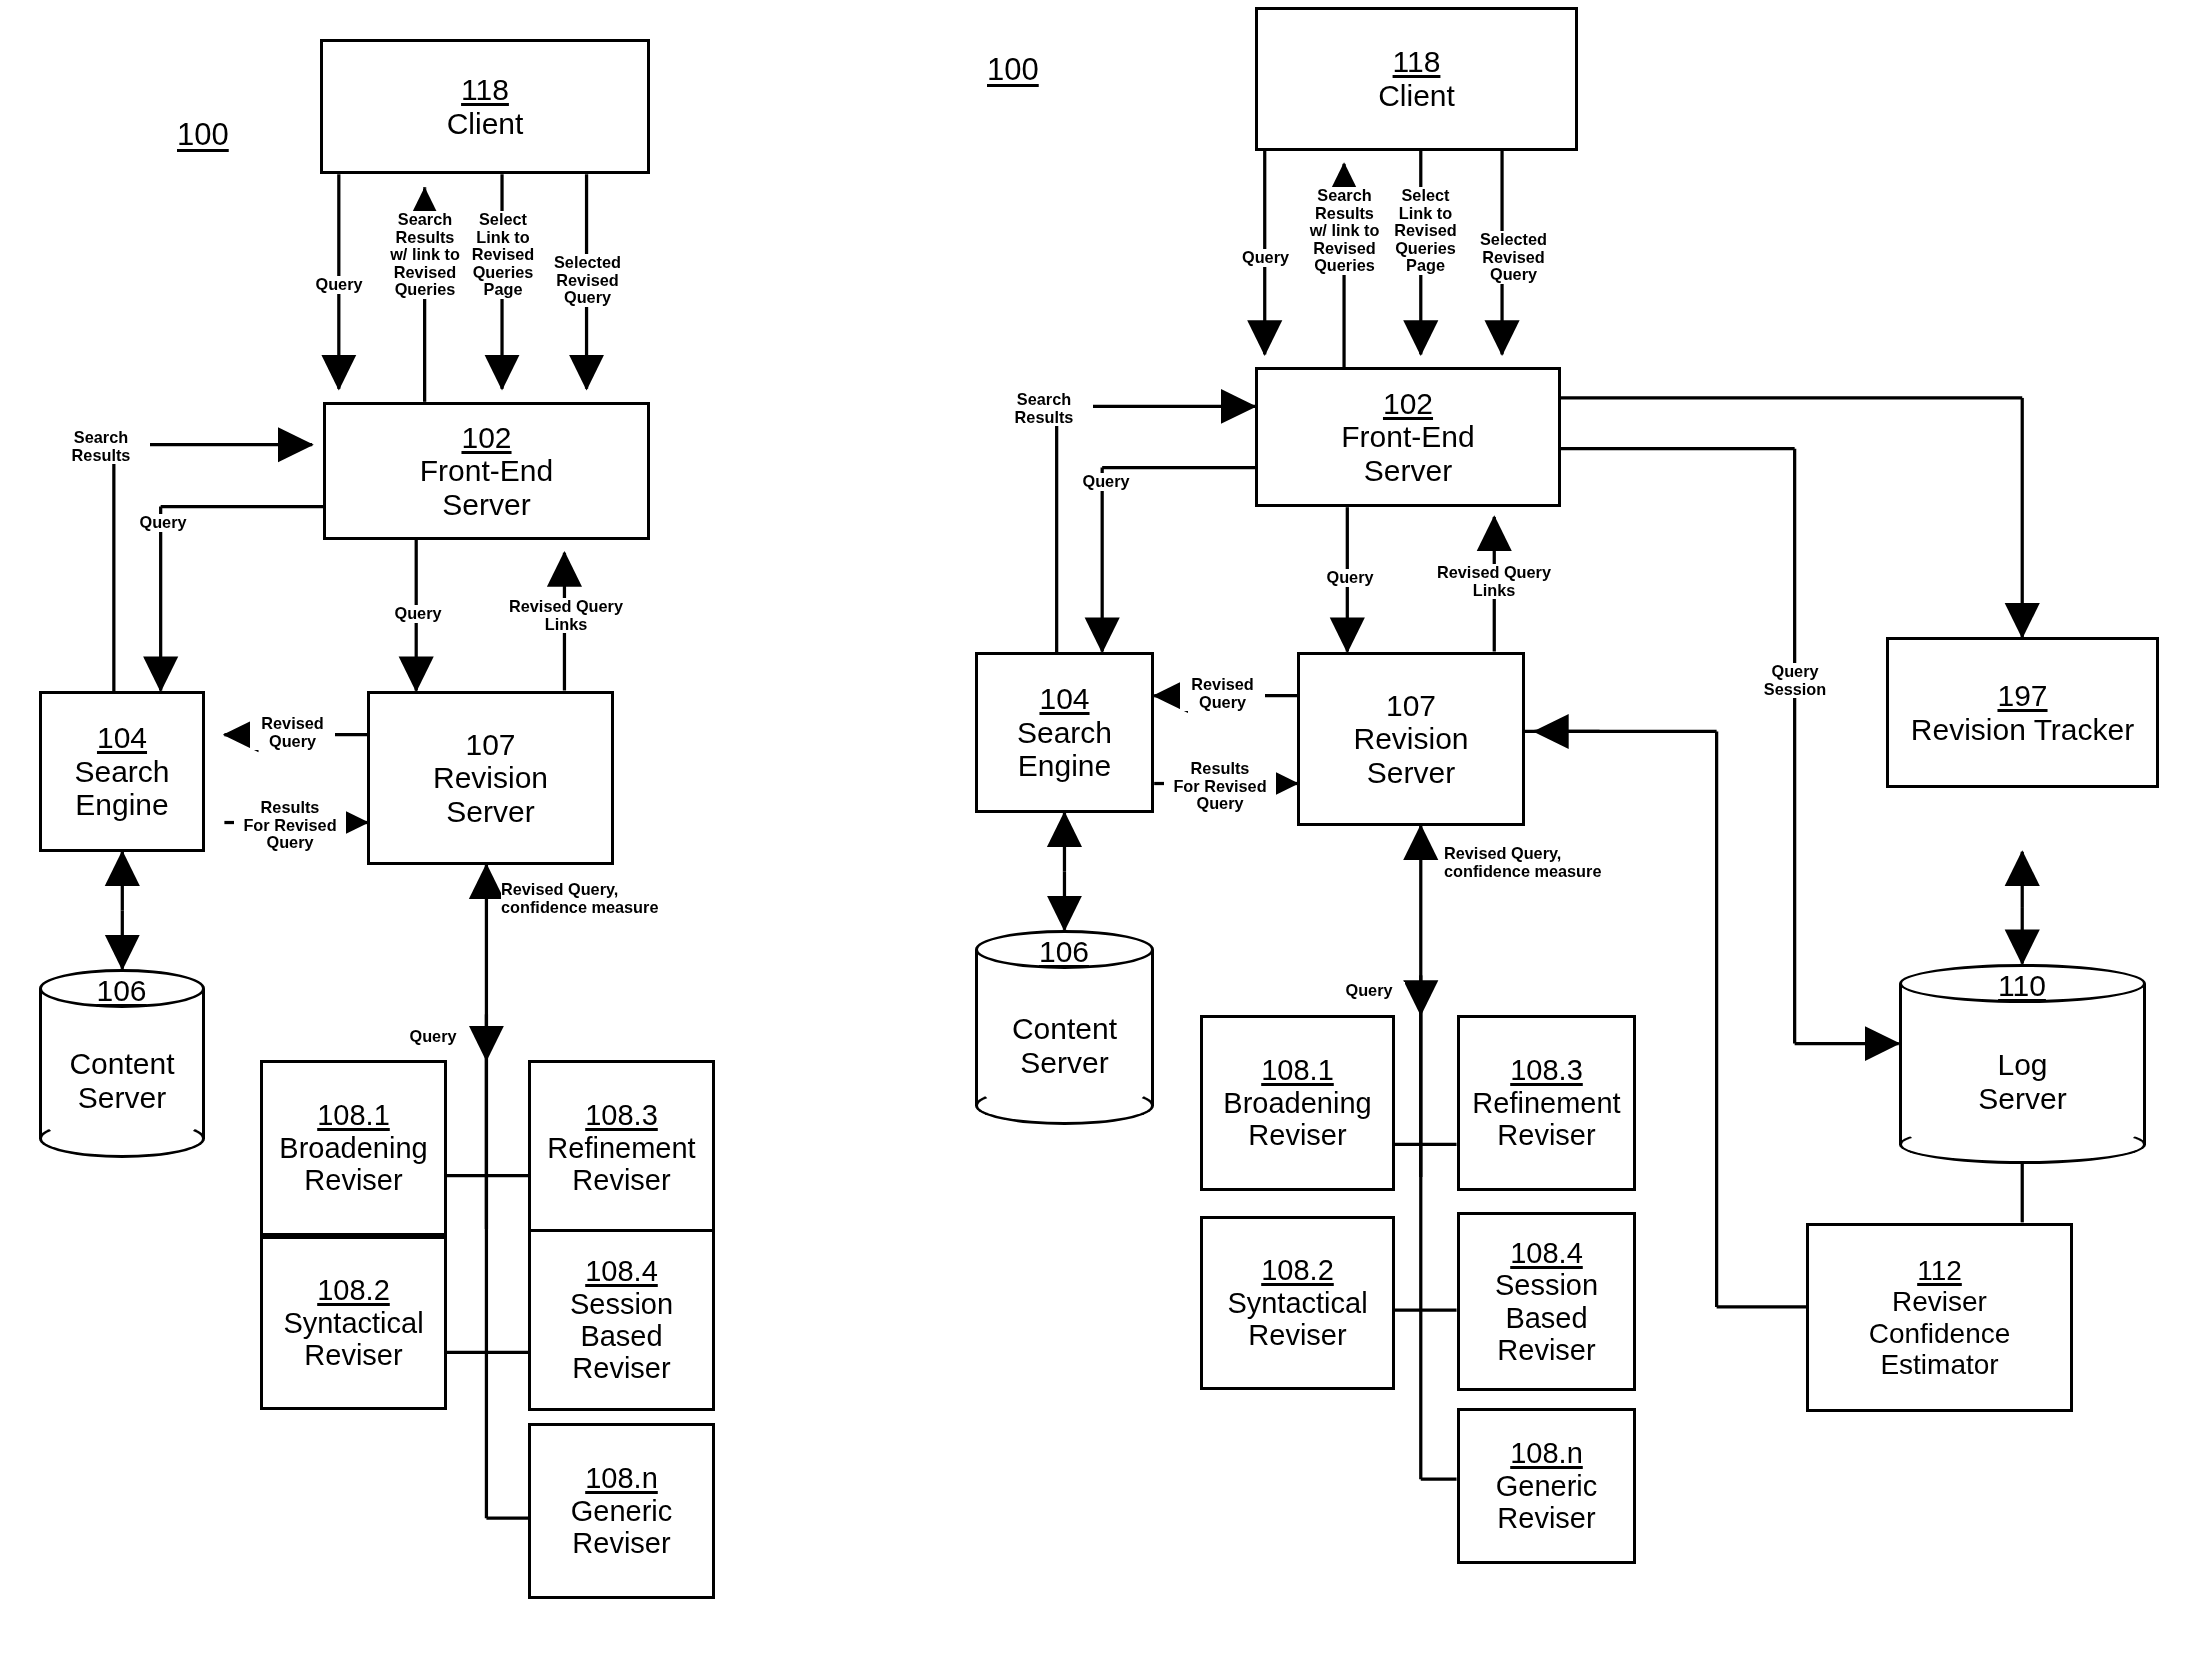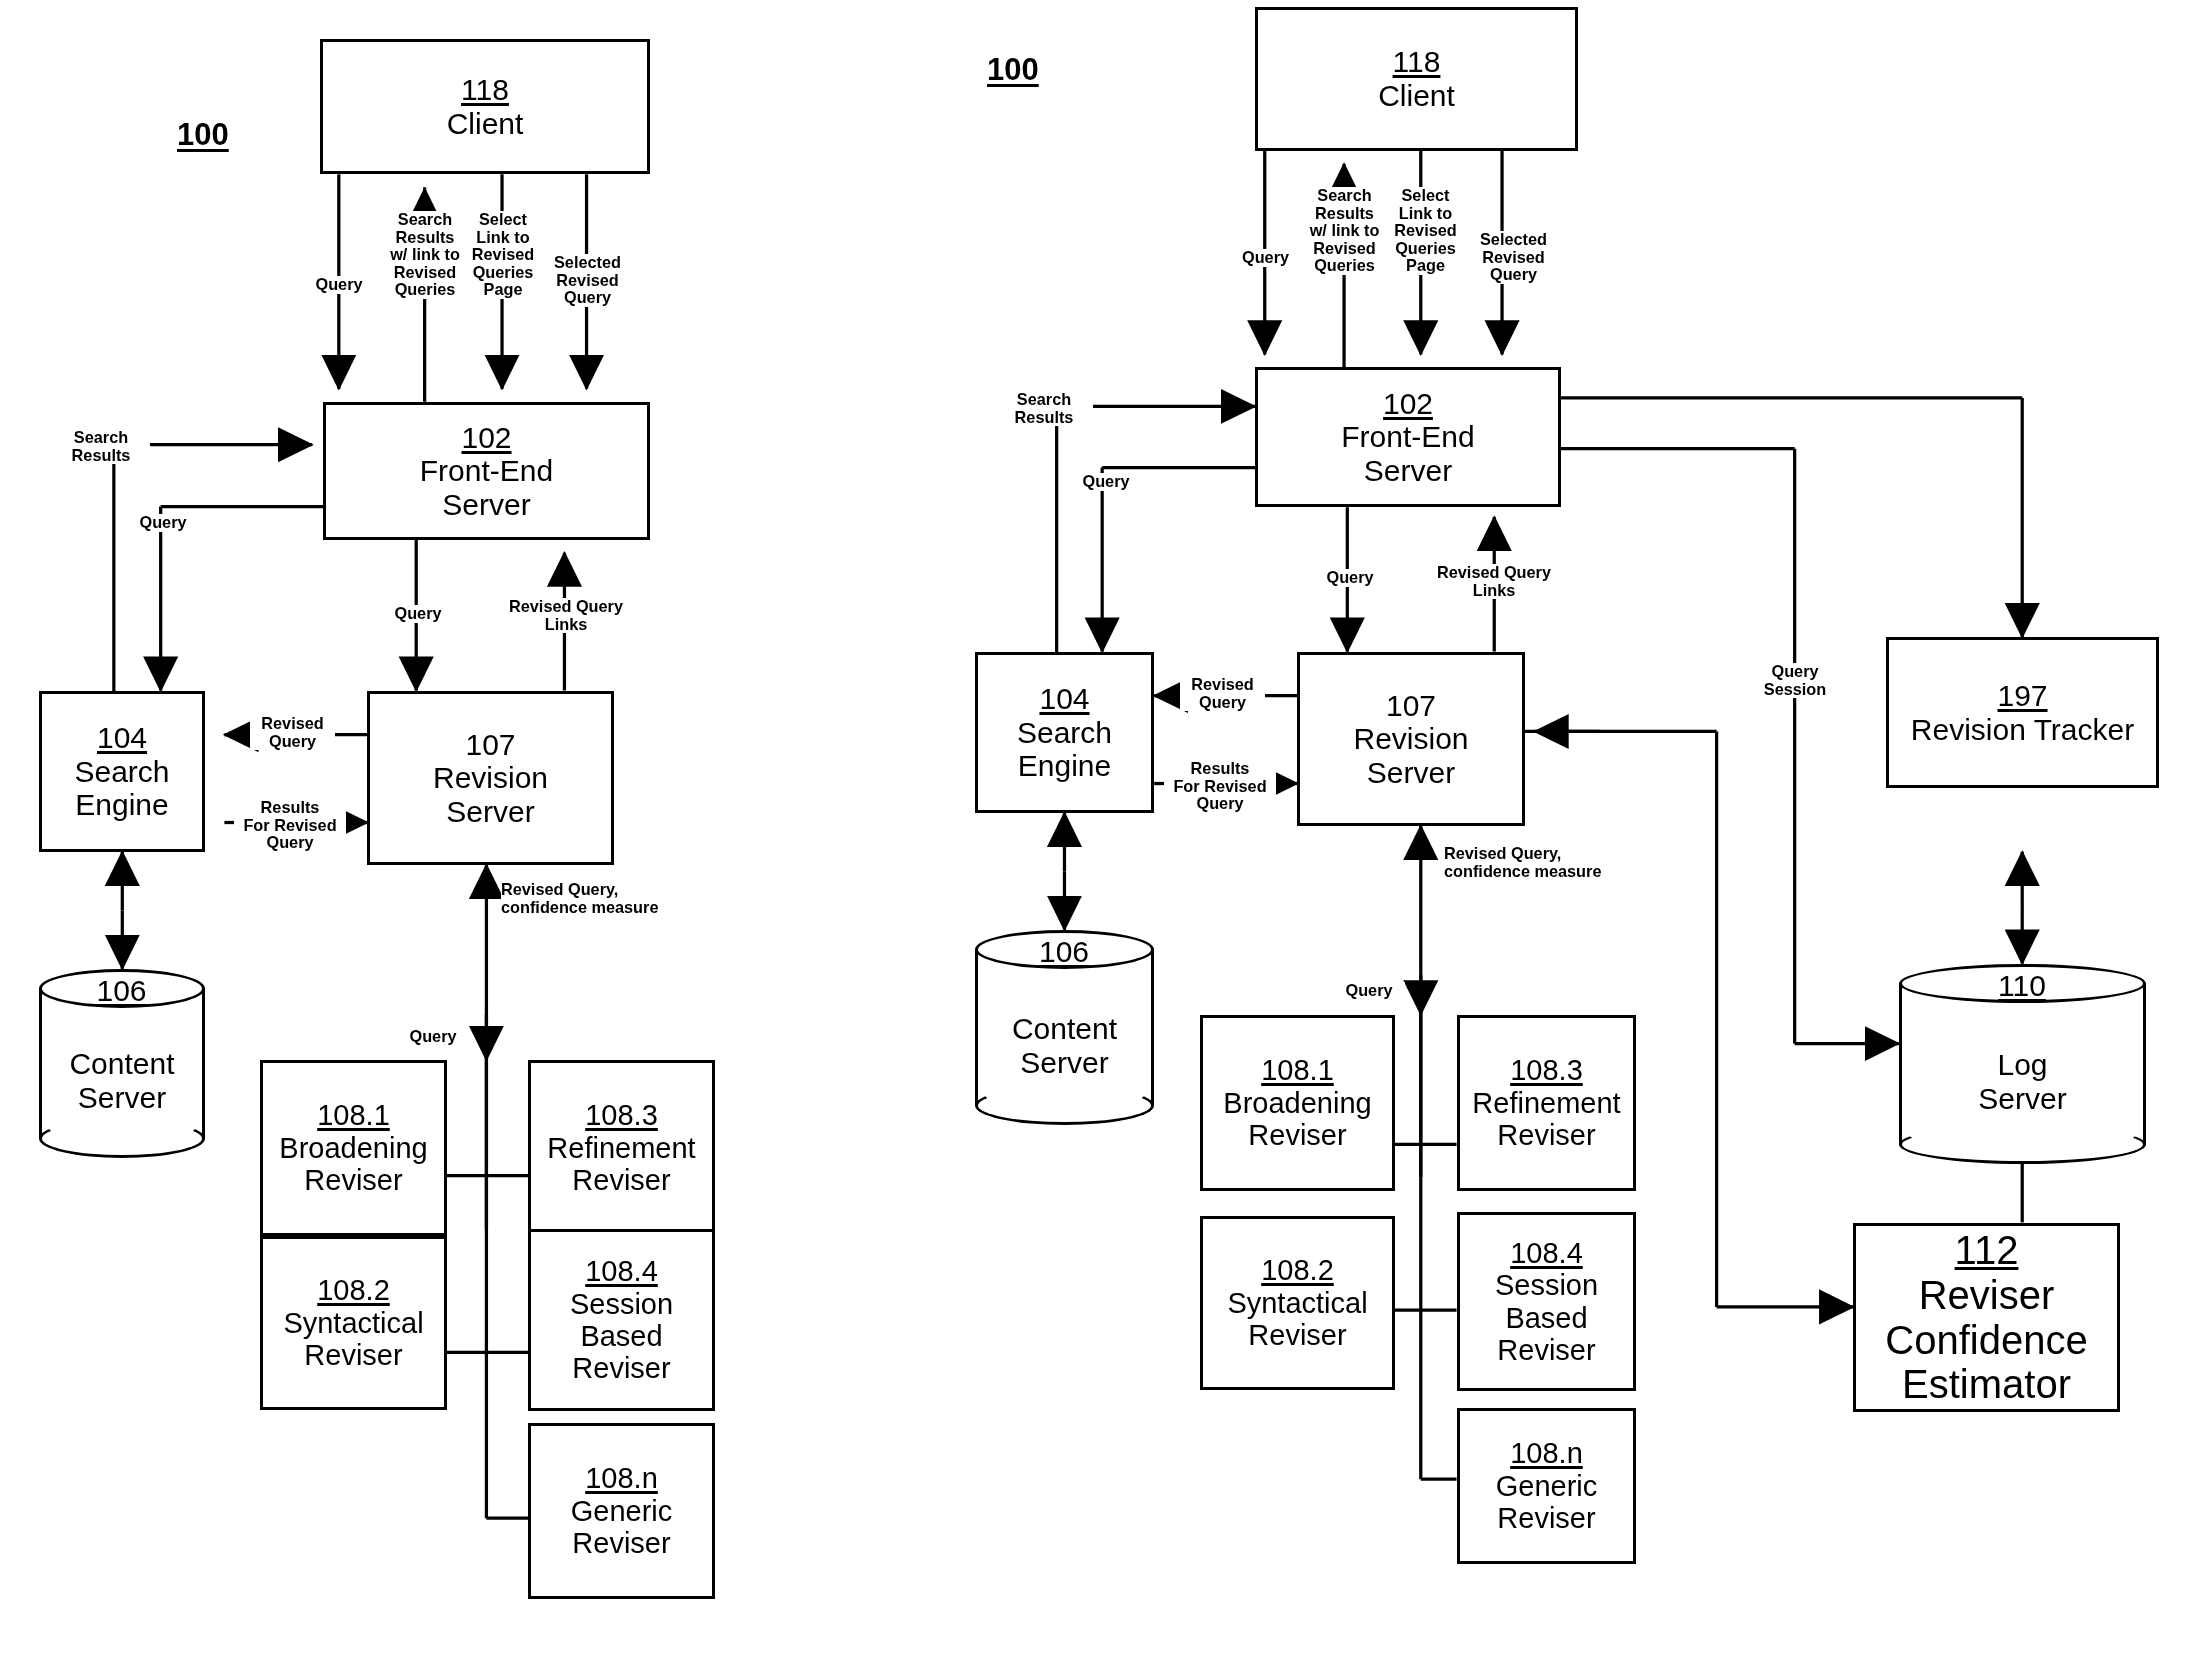--- a/index.html
+++ b/index.html
@@ -78,21 +78,21 @@
     position: absolute;
     left: 0; right: 1px;
     top: 5.2px;
     text-align: center;
     z-index: 4;
   }
 
   
   .fignum {
     position: absolute;
-    font-weight: 700;
+    font-weight: 400;
     text-decoration: underline;
     text-underline-offset: 3.9px;
     text-decoration-thickness: 3.3px;
     z-index: 6;
   }
 
   
   .elabel {
     position: absolute;
     font-weight: bold;
@@ -380,21 +380,21 @@
     <div class="body"></div>
     <div class="top"></div>
     <div class="bot"></div>
     <div class="cylref ref" style="font-size:30px;">110</div>
     <div class="cyltext" style="padding-top:36px;">
       <div class="boxlabel">Log
 Server</div>
     </div>
   </div>
 
-  <div class="box" style="left:1853px; top:1223px; width:267px; height:189px; font-size:40px;">
+  <div class="box" style="left:1806px; top:1223px; width:267px; height:189px; font-size:28px;">
     <div class="ref">112</div>
     <div class="boxlabel">Reviser
 Confidence
 Estimator</div>
   </div>
 
   <div class="cyl" style="left:975px; top:930px; width:179px; height:195px; font-size:30px;">
     <div class="body"></div>
     <div class="top"></div>
     <div class="bot"></div>

